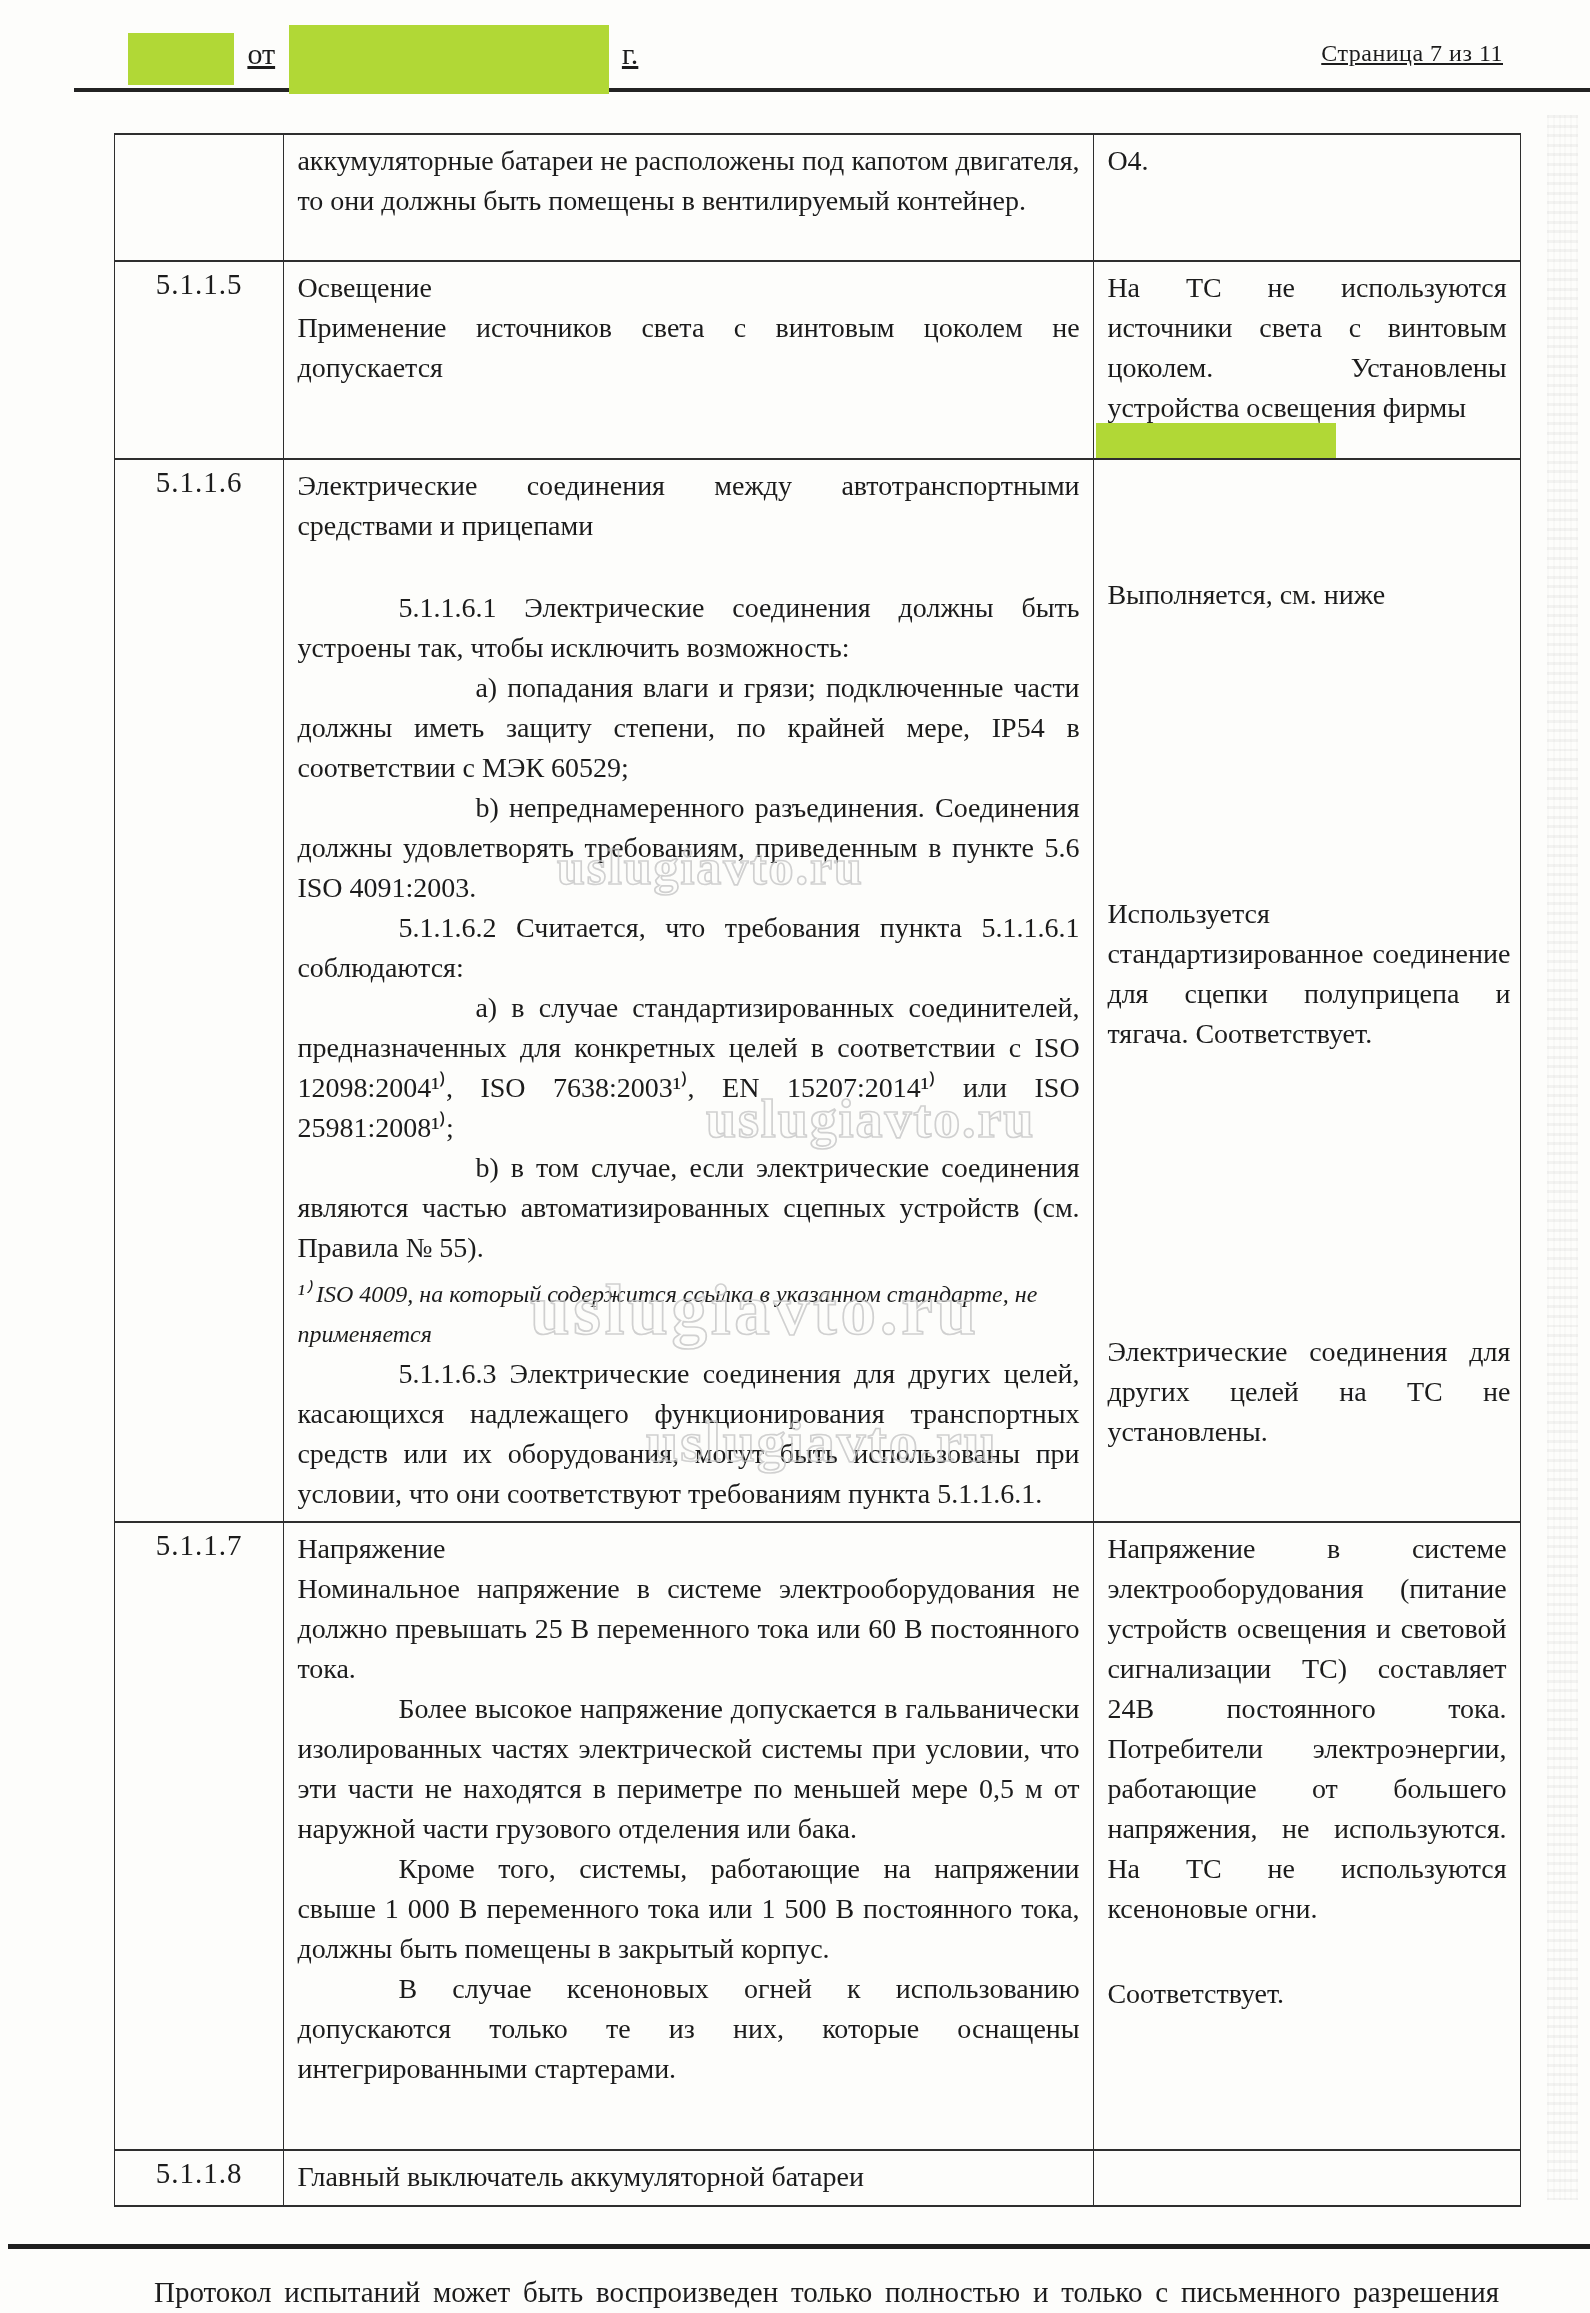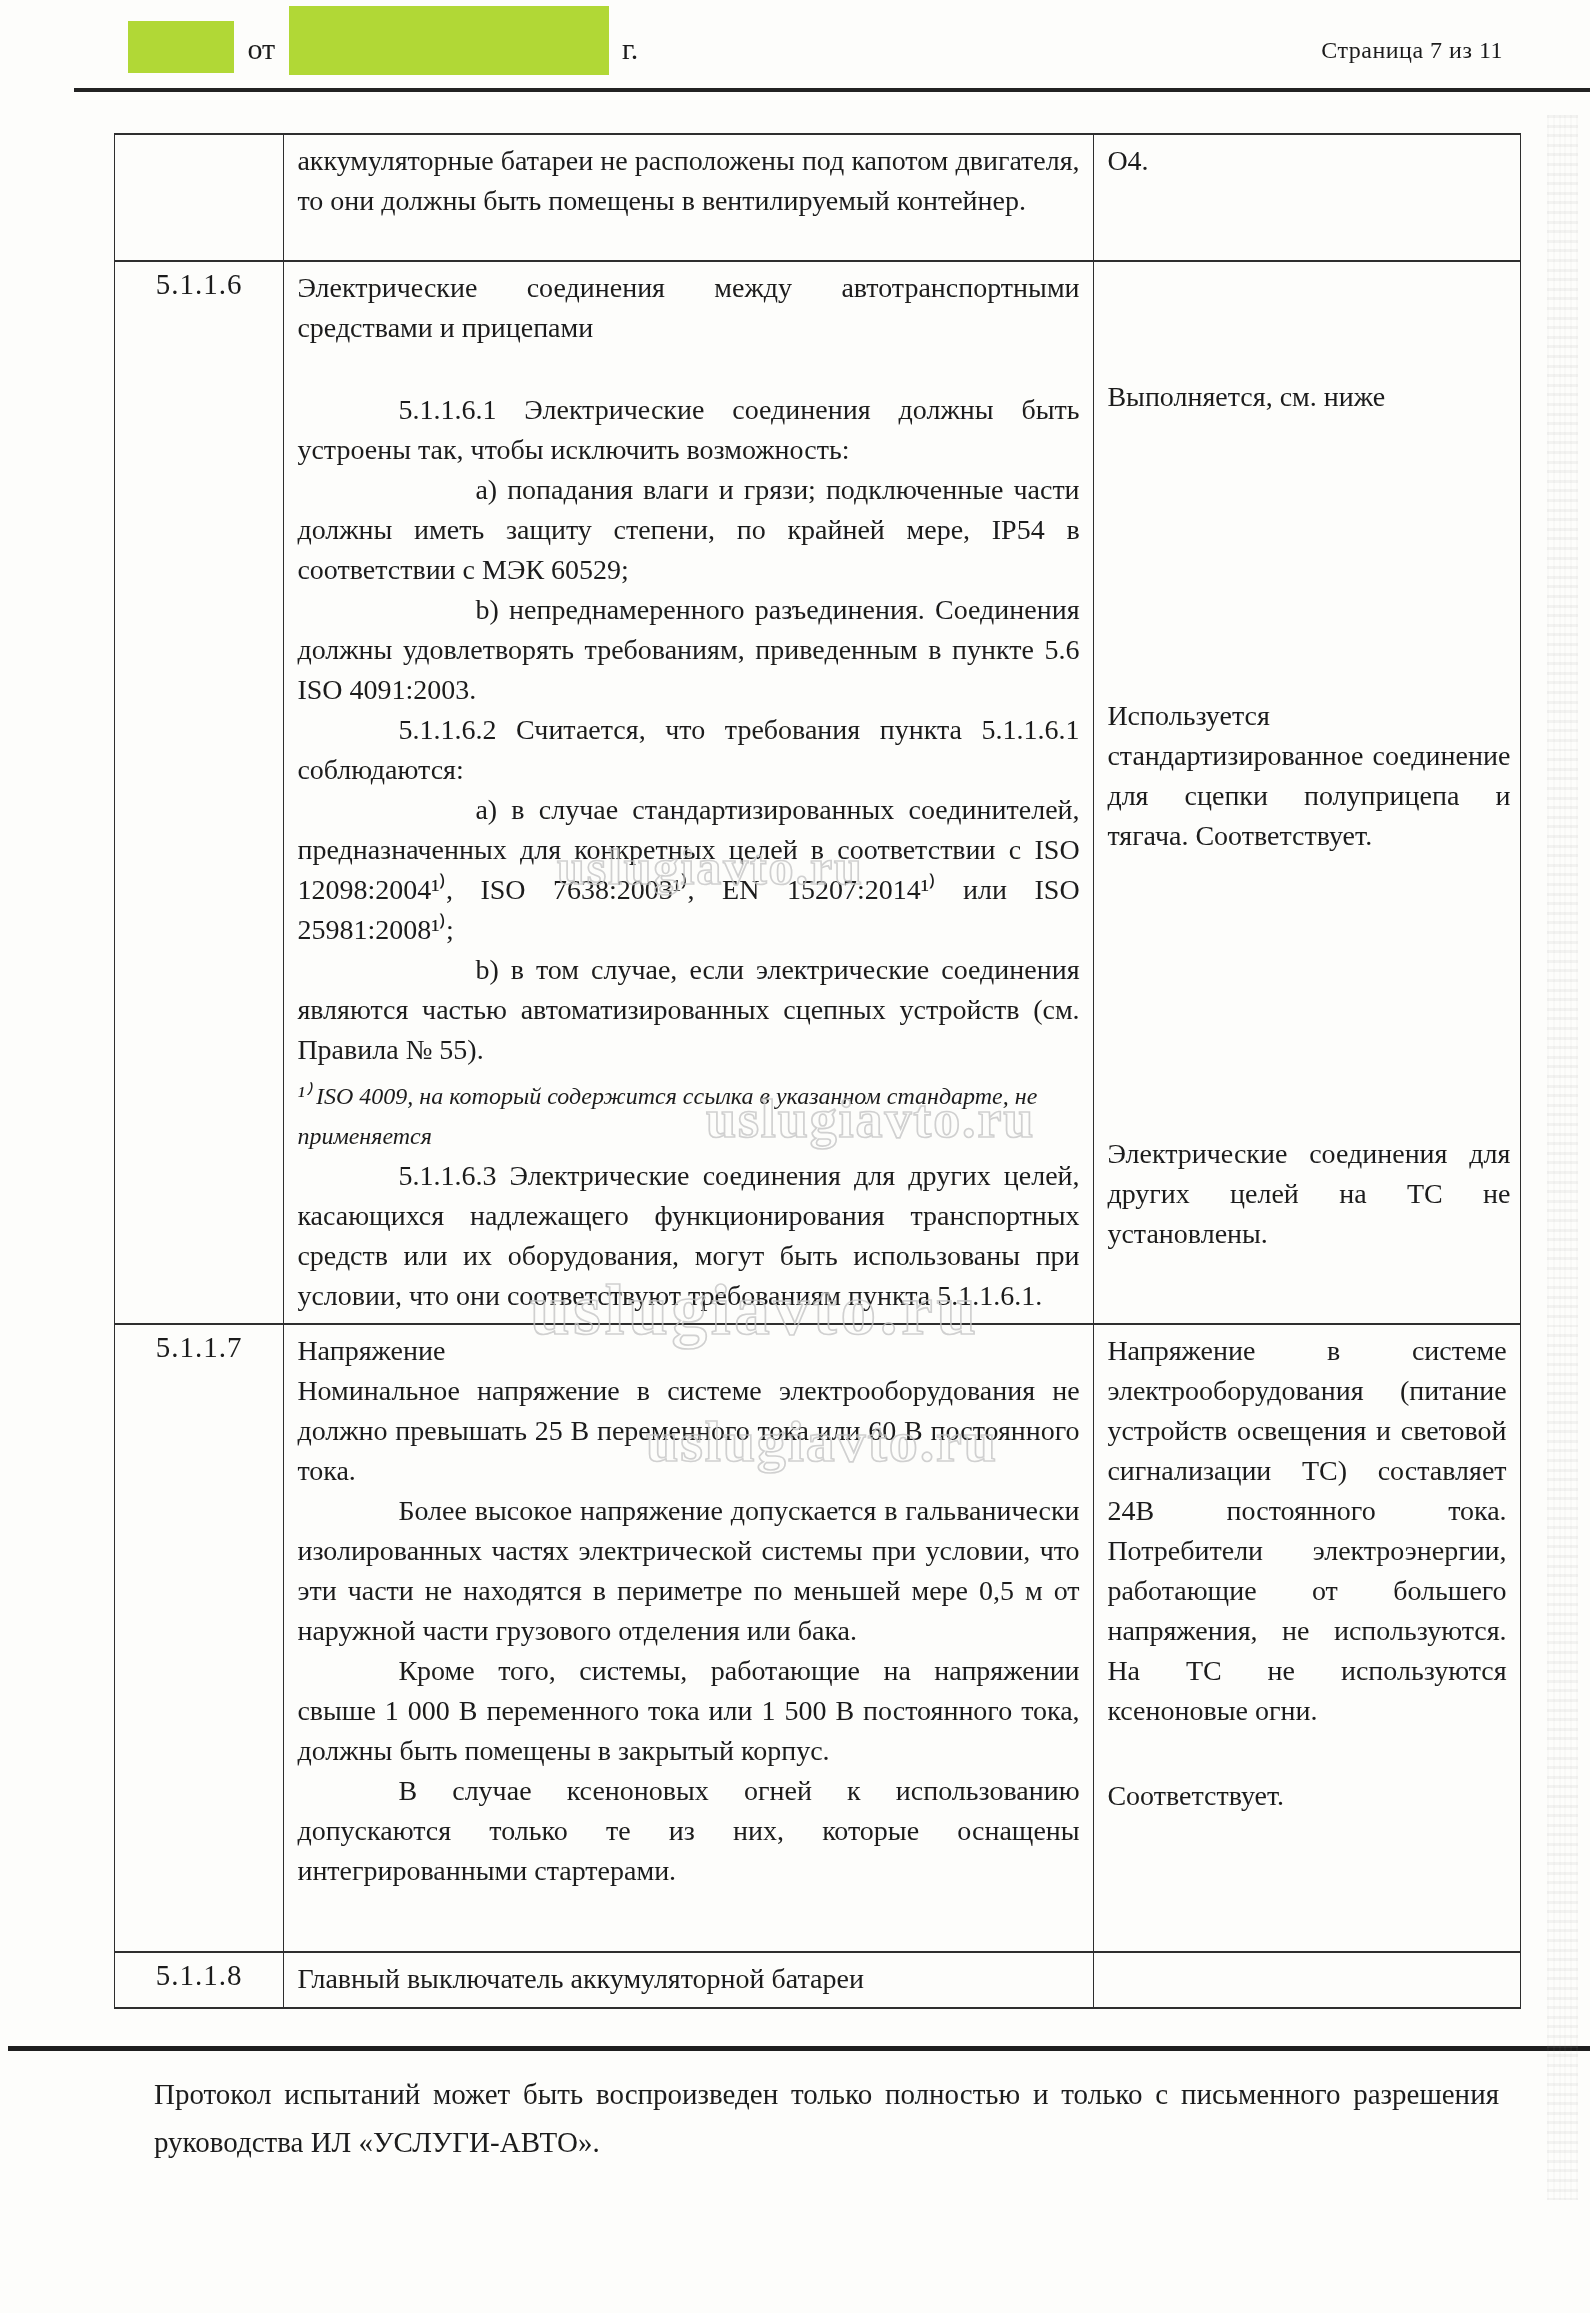--- a/index.html
+++ b/index.html
@@ -7,23 +7,23 @@
     width:1591px;height:2313px;
     background:#fdfdfb;
     font-family:"Liberation Serif", serif;
     color:#1c1c1c;
     overflow:hidden;
   }
   .page{position:relative;width:1591px;height:2313px;}
 
   
   .header{
-    display:flex;align-items:flex-end;
+    display:flex;align-items:center;
     padding:44px 88px 0 128px;
-    height:75px;box-sizing:border-box;
+    height:75px;box-sizing:border-box;text-decoration:underline;
   }
   .hl-box{background:#b1d836;display:inline-block;}
   .hl-box.b1{width:106px;height:52px;margin-bottom:1.9px;}
   .hl-box.b2{width:320px;height:69px;}
   .hdr-txt{font-size:30px;line-height:1;padding:0 13.4px 11.5px 13.4px;}
   .page-label{margin-left:auto;font-size:24px;line-height:1;padding-bottom:13.4px;letter-spacing:0.5px;}
   .top-rule{height:3.8px;background:#232323;margin:13.4px 0 0 74px;}
 
   
   table.doc{
@@ -123,20 +123,31 @@
       <tr class="r0">
         <td class="num"></td>
         <td class="req">
           <p>аккумуляторные батареи не расположены под капотом двигателя, то они должны быть помещены в вентилируемый контейнер.</p>
         </td>
         <td class="res">
           <p>О4.</p>
         </td>
       </tr>
 
+      <tr class="r1">
+        <td class="num">5.1.1.5</td>
+        <td class="req">
+          <p style="text-align:left;">Освещение</p>
+          <p>Применение источников света с винтовым цоколем не допускается</p>
+        </td>
+        <td class="res rel">
+          <p>На ТС не используются источники света с винтовым цоколем. Установлены устройства освещения фирмы</p>
+          <span class="green-redact"></span>
+        </td>
+      </tr>
 
       <tr class="r2">
         <td class="num">5.1.1.6</td>
         <td class="req">
           <p>Электрические соединения между автотранспортными средствами и прицепами</p>
           <p class="ind1 gap-top">5.1.1.6.1 Электрические соединения должны быть устроены так, чтобы исключить возможность:</p>
           <p class="ind2">а) попадания влаги и грязи; подключенные части должны иметь защиту степени, по крайней мере, IP54 в соответствии с МЭК 60529;</p>
           <p class="ind2">b) непреднамеренного разъединения. Соединения должны удовлетворять требованиям, приведенным в пункте 5.6 ISO 4091:2003.</p>
           <p class="ind1">5.1.1.6.2 Считается, что требования пункта 5.1.1.6.1 соблюдаются:</p>
           <p class="ind2">а) в случае стандартизированных соединителей, предназначенных для конкретных целей в соответствии с ISO 12098:2004¹⁾, ISO 7638:2003¹⁾, EN 15207:2014¹⁾ или ISO 25981:2008¹⁾;</p>

